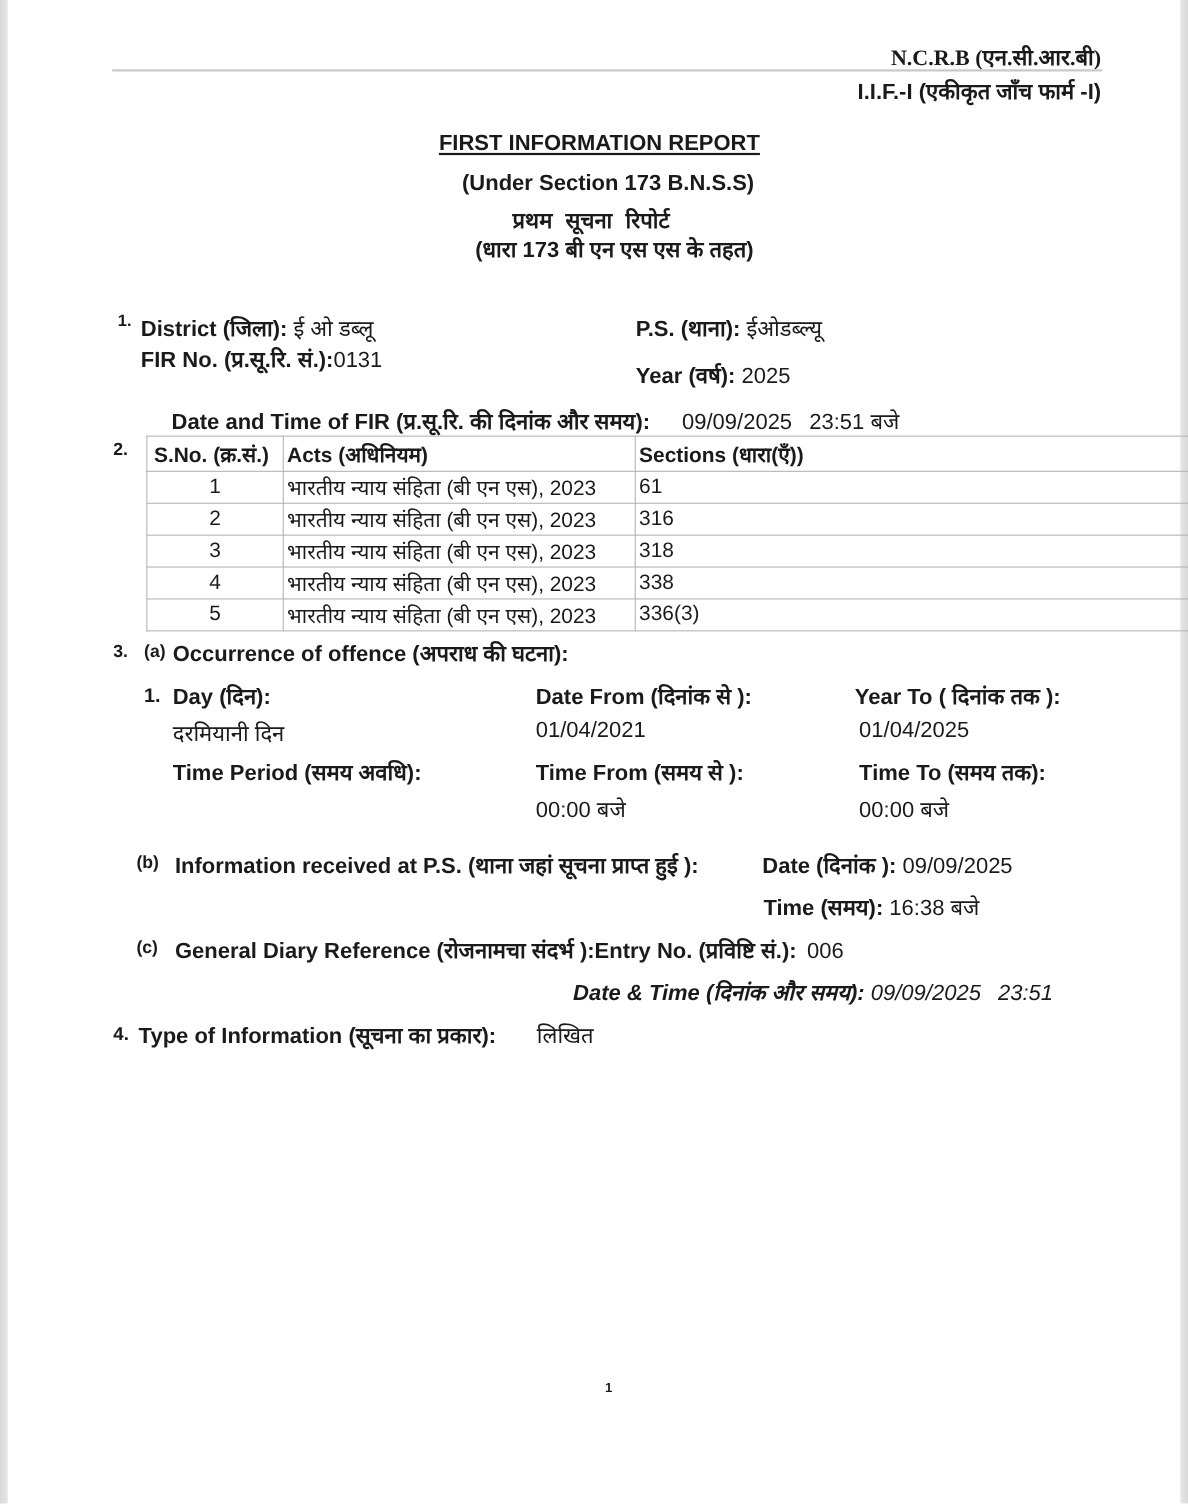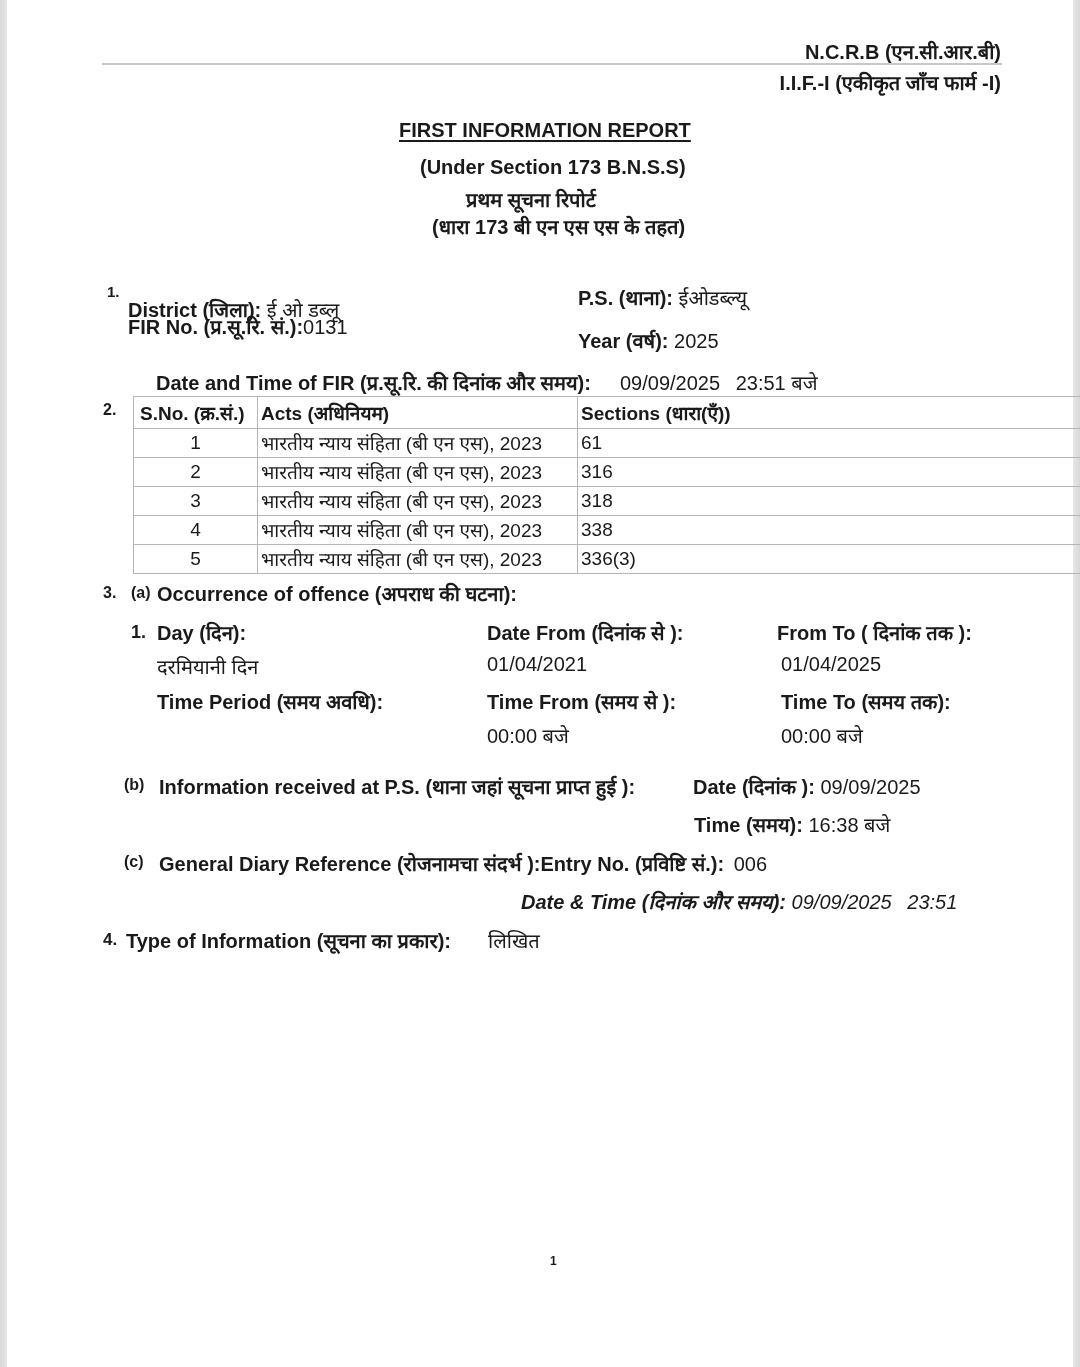--- a/index.html
+++ b/index.html
@@ -18,31 +18,31 @@
   table.acts td.sno { text-align: center; width: 124px; }
   table.acts th.sno { width: 124px; padding-left: 6px; }
   table.acts .act { width: 320px; }
 </style>
 </head>
 <body>
 
 <div class="edge-left"></div>
 <div class="edge-right"></div>
 
-<div class="abs b f20" style="right:79px; top:38px;">N.C.R.B (एन.सी.आर.बी)</div>
+<div class="abs b f20" style="right:79px; top:38px;font-family:Liberation Serif, serif;">N.C.R.B (एन.सी.आर.बी)</div>
 <div class="hdr-rule"></div>
 <div class="abs b f20" style="right:79px; top:69px;">I.I.F.-I (एकीकृत जाँच फार्म -I)</div>
 
 <div class="abs b f20 title" style="left:399px; top:119px;">FIRST INFORMATION REPORT</div>
 <div class="abs b f20" style="left:420px; top:156px;">(Under Section 173 B.N.S.S)</div>
-<div class="abs b f20" style="left:466px; top:186px;">प्रथम सूचना रिपोर्ट</div>
+<div class="abs b f20" style="left:466px; top:186px;font-family:Liberation Mono, monospace;">प्रथम सूचना रिपोर्ट</div>
 <div class="abs b f20" style="left:432px; top:213px;">(धारा 173 बी एन एस एस के तहत)</div>
 
 <div class="abs b" style="left:107px; top:283px; font-size:15px;">1.</div>
-<div class="abs f20" style="left:128px; top:296px;">
+<div class="abs f20" style="left:128px; top:284px;">
   <span class="b">District (जिला):</span>
   <span>ई ओ डब्लू</span>
 </div>
 <div class="abs f20" style="left:578px; top:284px;">
   <span class="b">P.S. (थाना):</span>
   <span>ईओडब्ल्यू</span>
 </div>
 <div class="abs f20" style="left:128px; top:313px;">
   <span class="b">FIR No. (प्र.सू.रि. सं.):</span><span>0131</span>
 </div>
@@ -103,21 +103,21 @@
 <div class="abs b" style="left:131px; top:622px; font-size:18px;">1.</div>
 <div class="abs b f20" style="left:157px; top:619px;">Day (दिन):</div>
 <div class="abs f20" style="left:157px; top:653px;">दरमियानी दिन</div>
 <div class="abs b f20" style="left:157px; top:688px;">Time Period (समय अवधि):</div>
 
 <div class="abs b f20" style="left:487px; top:619px;">Date From (दिनांक से ):</div>
 <div class="abs f20" style="left:487px; top:653px;">01/04/2021</div>
 <div class="abs b f20" style="left:487px; top:688px;">Time From (समय से ):</div>
 <div class="abs f20" style="left:487px; top:722px;">00:00 बजे</div>
 
-<div class="abs b f20" style="left:777px; top:619px;">From To ( दिनांक तक ):</div>
+<div class="abs b f20" style="left:777px; top:619px;">Year To ( दिनांक तक ):</div>
 <div class="abs f20" style="left:781px; top:653px;">01/04/2025</div>
 <div class="abs b f20" style="left:781px; top:688px;">Time To (समय तक):</div>
 <div class="abs f20" style="left:781px; top:722px;">00:00 बजे</div>
 
 <div class="abs b" style="left:124px; top:776px; font-size:16px;">(b)</div>
 <div class="abs b f20" style="left:159px; top:773px;">Information received at P.S. (थाना  जहां सूचना प्राप्त हुई ):</div>
 <div class="abs f20" style="left:693px; top:773px;">
   <span class="b">Date (दिनांक ):</span>
   <span>09/09/2025</span>
 </div>

